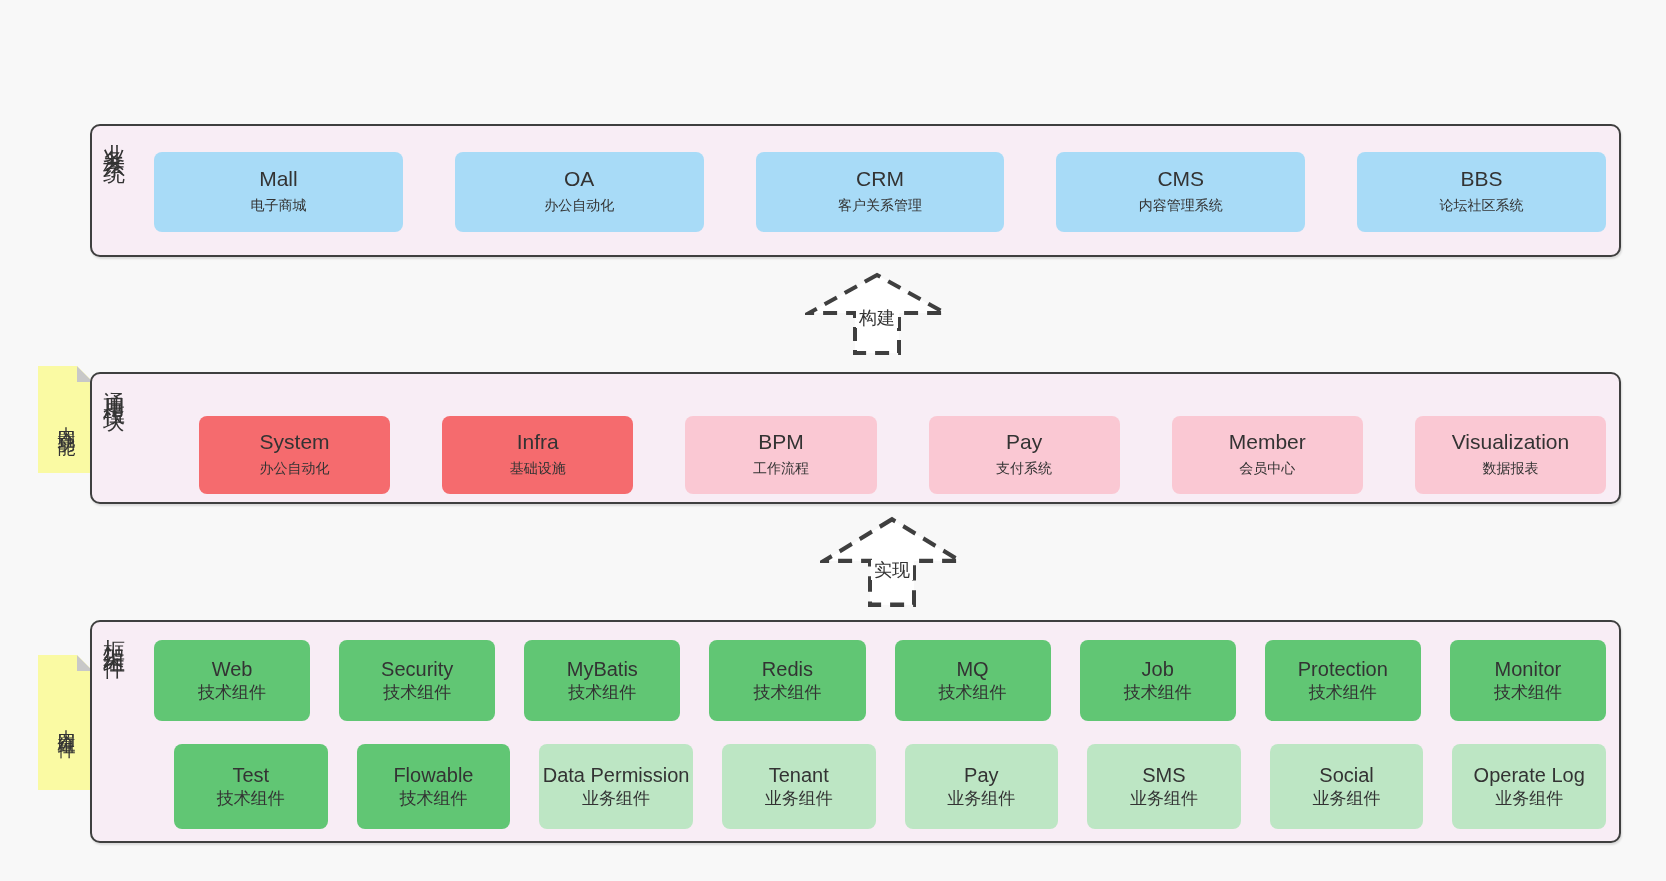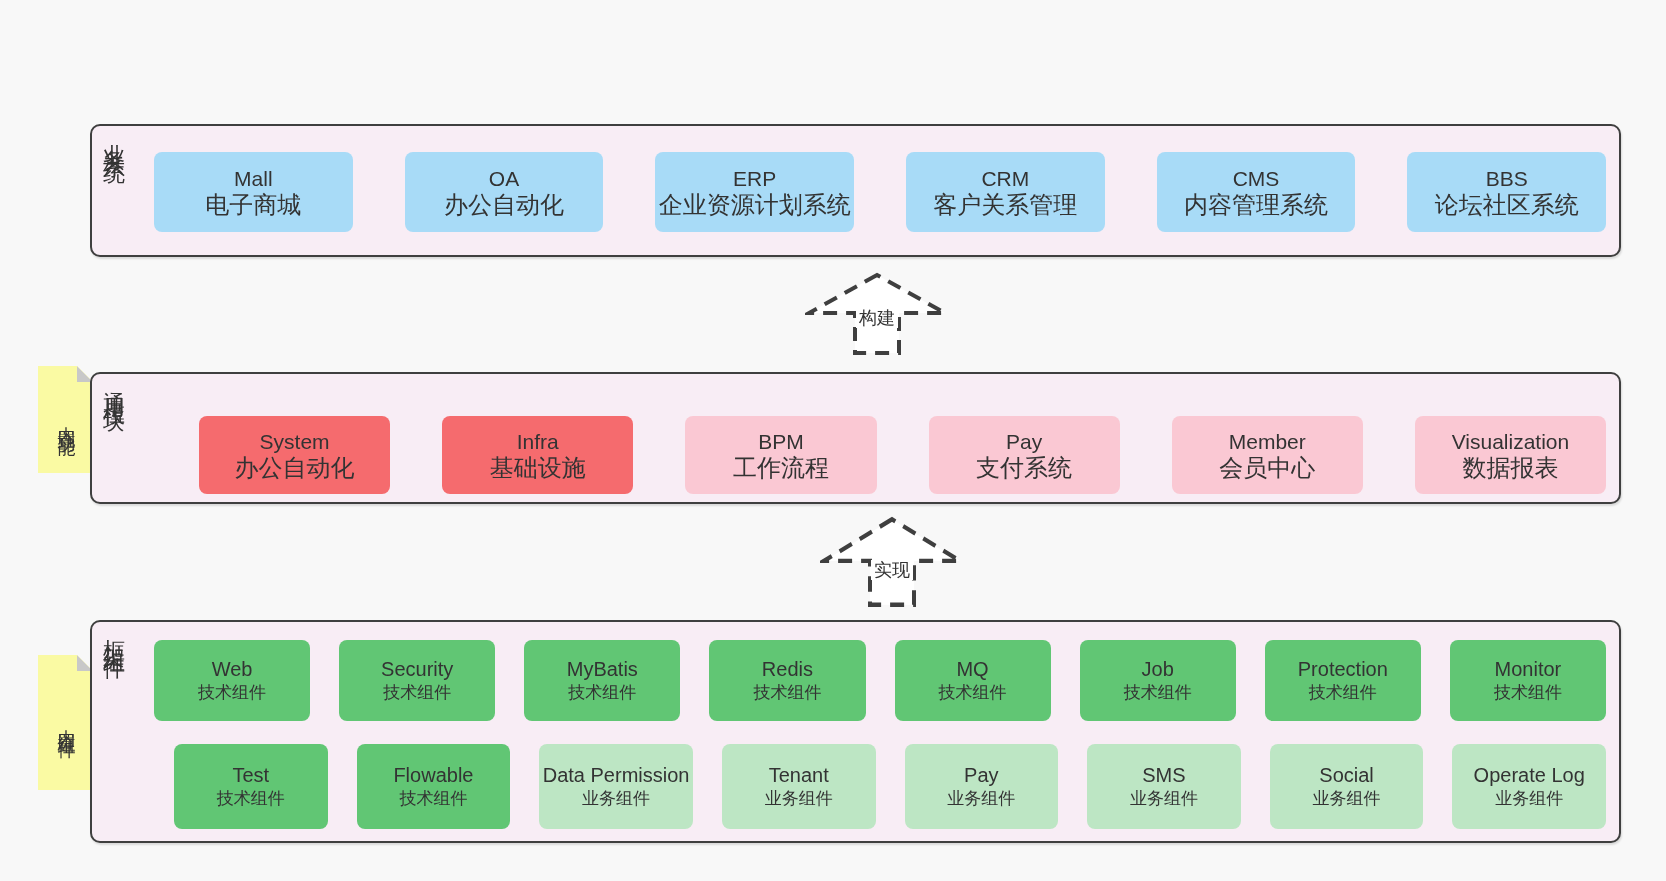--- a/index.html
+++ b/index.html
@@ -26,21 +26,21 @@
     color:var(--c-text,#333);
   }
   .row{position:absolute;left:62px;right:13px;display:flex;gap:52px;}
   .row.cols8{gap:29px;}
   
   .bx{
     flex:1;display:flex;flex-direction:column;justify-content:center;align-items:center;
     border-radius:8px;text-align:center;line-height:26px;
   }
   .bx .nm{font-size:21px;}
-  .bx .ds{font-size:24px;}
+  .bx .ds{font-size:14px;}
   .band3 .bx{line-height:24px;}
   .band3 .bx .nm{font-size:20px;}
   .band3 .bx .ds{font-size:17px;}
   .bx[data-type="blue"]{background:var(--c-blue,#a8dbf7);}
   .bx[data-type="red"]{background:var(--c-red,#f56b6e);}
   .bx[data-type="pink"]{background:var(--c-pink,#fac8d3);}
   .bx[data-type="green"]{background:var(--c-green,#61c674);}
   .bx[data-type="lightgreen"]{background:var(--c-lightgreen,#bde6c4);}
   
   .note{
@@ -82,24 +82,20 @@
     <div class="row" style="top:26px;height:80px;">
       <div class="bx" data-type="blue">
           <span class="nm">Mall</span>
           <span class="ds">电子商城</span>
         </div>
       <div class="bx" data-type="blue">
           <span class="nm">OA</span>
           <span class="ds">办公自动化</span>
         </div>
       <div class="bx" data-type="blue">
-          <span class="nm">ERP</span>
-          <span class="ds">企业资源计划系统</span>
-        </div>
-      <div class="bx" data-type="blue">
           <span class="nm">CRM</span>
           <span class="ds">客户关系管理</span>
         </div>
       <div class="bx" data-type="blue">
           <span class="nm">CMS</span>
           <span class="ds">内容管理系统</span>
         </div>
       <div class="bx" data-type="blue">
           <span class="nm">BBS</span>
           <span class="ds">论坛社区系统</span>

